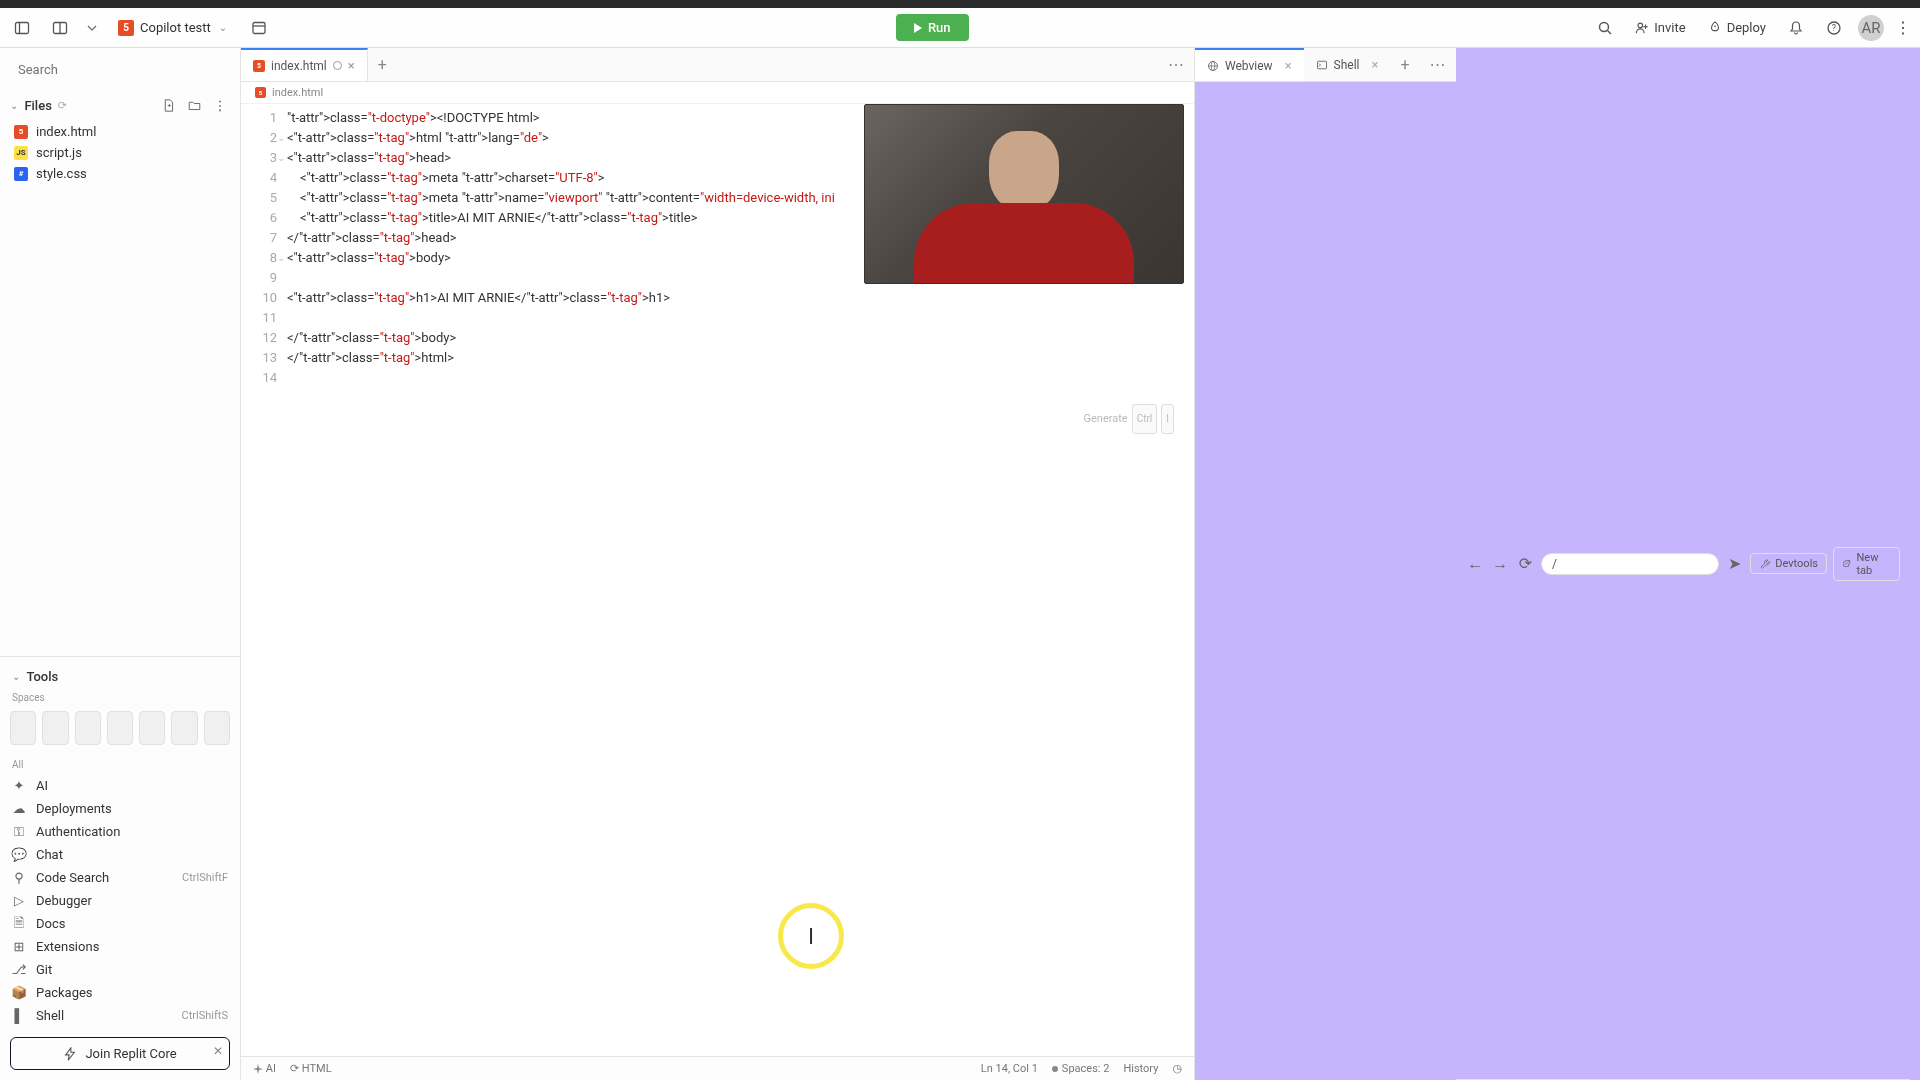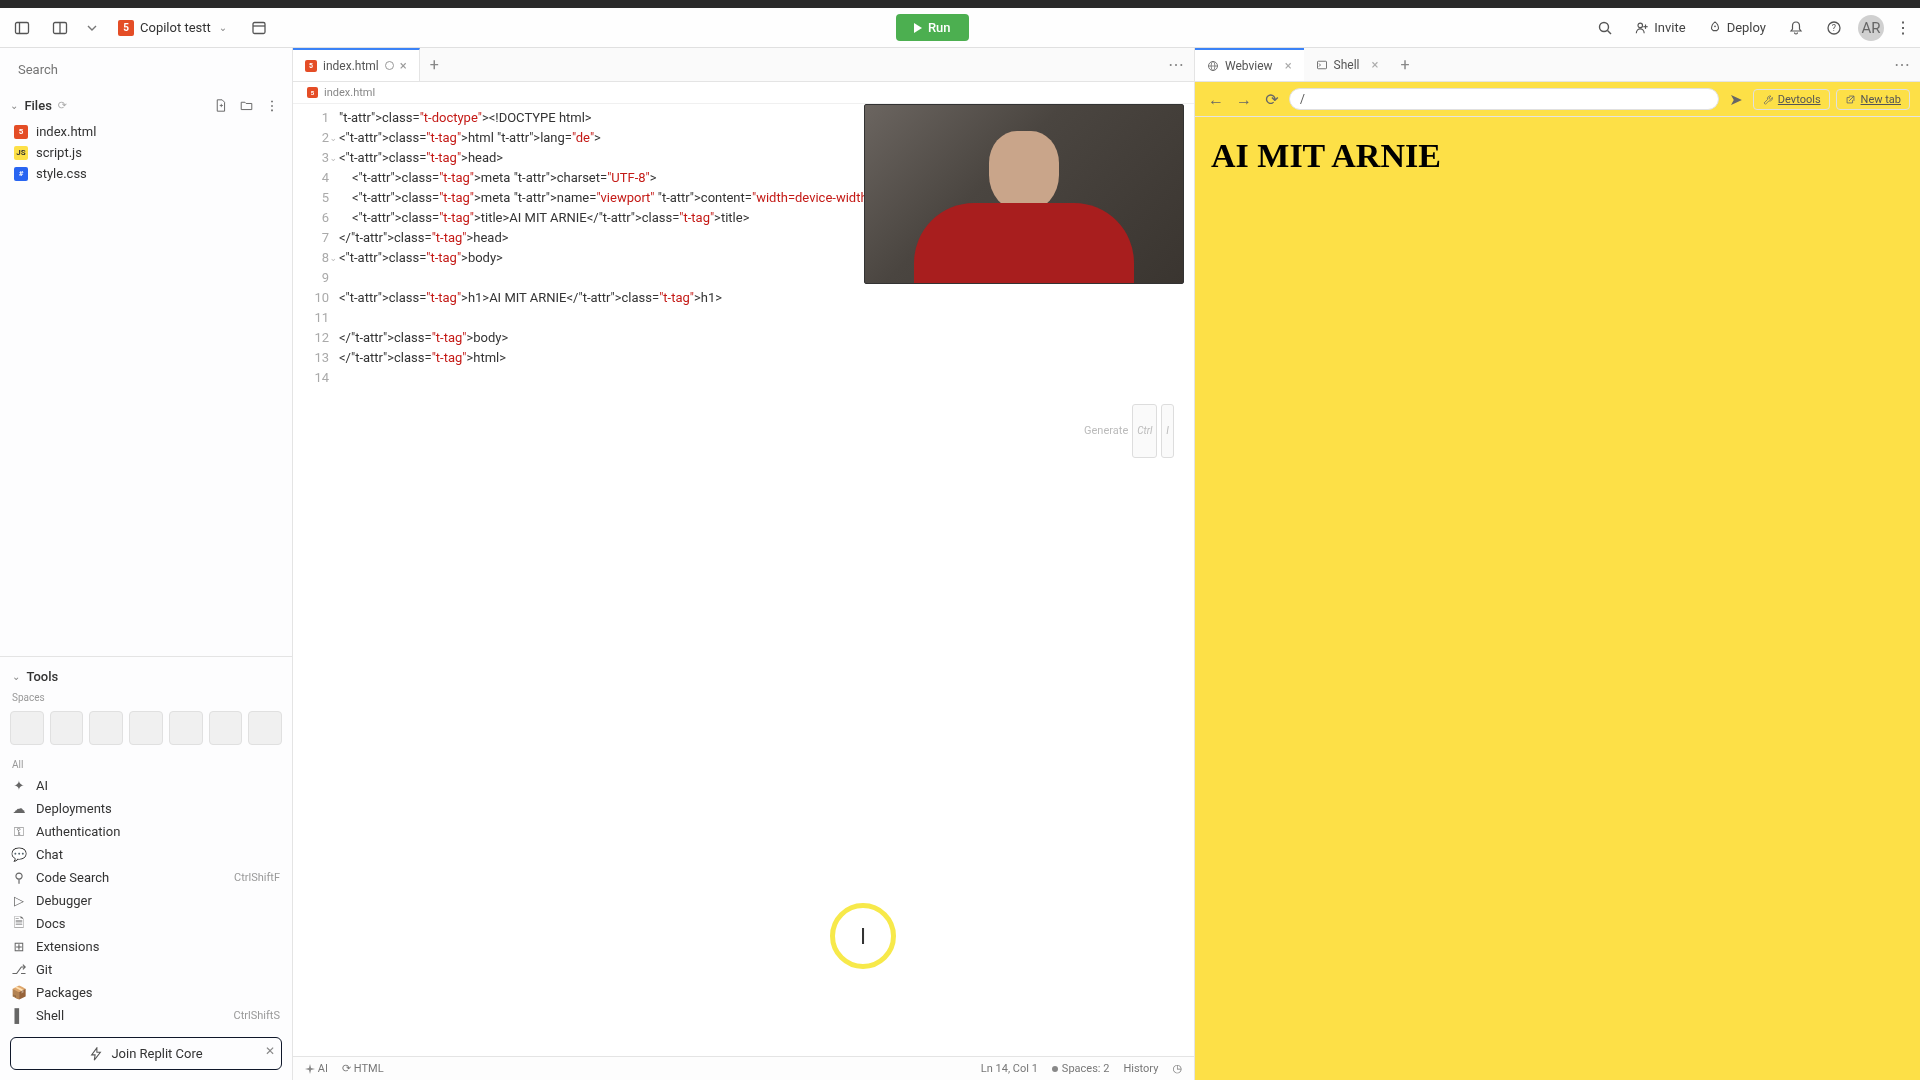--- a/index.html
+++ b/index.html
@@ -24,21 +24,21 @@
 .run-btn .tri { width: 0; height: 0; border-left: 8px solid #fff; border-top: 5px solid transparent; border-bottom: 5px solid transparent; }
 
 .header-right { display: flex; align-items: center; gap: 10px; }
 .hdr-action { display: flex; align-items: center; gap: 5px; font-size: 13px; color: #444; cursor: pointer; padding: 4px 6px; border-radius: 4px; }
 .avatar { width: 26px; height: 26px; border-radius: 50%; background: #d0d0d0; display: flex; align-items: center; justify-content: center; font-size: 15px; color: #666; }
 
 
 .main { flex: 1; display: flex; min-height: 0; }
 
 
-.sidebar { width: 293px; background: #fdfdfe; border-right: 1px solid #e4e4e4; display: flex; flex-direction: column; }
+.sidebar { width: 241px; background: #fdfdfe; border-right: 1px solid #e4e4e4; display: flex; flex-direction: column; }
 .search-box { padding: 8px 10px; }
 .search-box input { width: 100%; padding: 6px 8px; border: none; background: transparent; font-size: 13px; color: #333; outline: none; }
 .files-hdr { display: flex; align-items: center; padding: 4px 10px; gap: 6px; font-size: 13px; color: #333; font-weight: 500; }
 .files-hdr .spacer { flex: 1; }
 .files-list { padding: 2px 6px; }
 .file-row { display: flex; align-items: center; gap: 8px; padding: 3px 8px; font-size: 13px; color: #333; cursor: pointer; border-radius: 3px; }
 .fi { width: 14px; height: 14px; border-radius: 2px; display: flex; align-items: center; justify-content: center; font-size: 8px; color: #fff; font-weight: bold; }
 .fi.html { background: #e44d26; }
 .fi.js { background: #fde047; color: #333; }
 .fi.css { background: #2965f1; }
@@ -70,45 +70,45 @@
 
 .code-area { flex: 1; display: flex; font-family: "Consolas", "Monaco", monospace; font-size: 13px; line-height: 20px; position: relative; overflow: hidden; }
 .gutter { width: 46px; text-align: right; color: #aaa; padding: 4px 10px 4px 0; user-select: none; }
 .gutter .ln { height: 20px; position: relative; }
 .gutter .fold::after { content: "⌄"; position: absolute; right: -8px; top: 0; font-size: 9px; color: #bbb; }
 .code { flex: 1; padding: 4px 0; white-space: pre; color: #333; }
 .code .line { height: 20px; }
 .t-str { color: #c41a16; }
 
 .generate-hint { position: absolute; right: 20px; top: 300px; font-size: 11px; color: #bbb; display: flex; align-items: center; gap: 4px; }
-.kbd { border: 1px solid #ddd; border-radius: 3px; padding: 16px 4px; font-size: 10px; background: #fafafa; font-style: italic; }
+.kbd { border: 1px solid #ddd; border-radius: 3px; padding: 4px 4px; font-size: 10px; background: #fafafa; }
 
 .cursor-highlight { position: absolute; left: 537px; top: 855px; width: 66px; height: 66px; border: 5px solid #f7e94a; border-radius: 50%; display: flex; align-items: center; justify-content: center; font-family: serif; font-size: 22px; color: #333; pointer-events: none; }
 
 
 .webcam { position: absolute; right: 10px; top: 0; width: 320px; height: 180px; background: linear-gradient(135deg,#6b6560 0%, #4a4540 40%, #3a3530 100%); border: 1px solid #333; border-radius: 2px; overflow: hidden; }
 .webcam::before { content: ""; position: absolute; left: 50%; top: 26px; transform: translateX(-50%); width: 70px; height: 80px; background: #c9a58a; border-radius: 40% 40% 45% 45%; }
 .webcam::after { content: ""; position: absolute; left: 50%; bottom: 0; transform: translateX(-50%); width: 220px; height: 80px; background: #a81e1e; border-radius: 60px 60px 0 0; }
 
 
 .statusbar { height: 24px; border-top: 1px solid #e4e4e4; display: flex; align-items: center; padding: 0 12px; font-size: 11px; color: #777; gap: 14px; background: #fdfdfd; }
 .statusbar .spacer { flex: 1; }
 .status-dot { width: 6px; height: 6px; border-radius: 50%; background: #888; display: inline-block; margin-right: 4px; }
 
 
-.preview-col { width: 725px; display: flex; flex-direction: column; background: #fde047; }
+.preview-col { width: 725px; display: flex; background: #c4b5fd; }
 .ptabs { display: flex; align-items: center; height: 34px; border-bottom: 1px solid #e4e4e4; background: #fafafa; }
 .ptab { display: flex; align-items: center; gap: 6px; padding: 0 12px; height: 100%; font-size: 12px; color: #555; cursor: pointer; }
 .ptab.active { background: #fff; border-top: 2px solid #3b82f6; }
 .ptabs .more { margin-left: auto; padding: 0 10px; color: #888; }
 
 .addrbar { display: flex; align-items: center; gap: 6px; padding: 6px 10px; border-bottom: 1px solid #e4e4e4; }
 .nav-btn { width: 22px; height: 22px; display: flex; align-items: center; justify-content: center; color: #666; cursor: pointer; border-radius: 3px; }
 .addr-input { flex: 1; border: 1px solid #e0e0e0; border-radius: 14px; padding: 3px 10px; font-size: 12px; color: #555; background: #fff; }
-.pill-btn { display: flex; align-items: center; gap: 5px; border: 1px solid #e0e0e0; border-radius: 4px; padding: 3px 8px; font-size: 11px; color: #555; cursor: pointer; text-decoration: underline; }
+.pill-btn { display: flex; align-items: center; gap: 5px; border: 1px solid #e0e0e0; border-radius: 4px; padding: 3px 8px; font-size: 11px; color: #555; cursor: pointer; }
 
 .preview-body { flex: 1; padding: 20px 16px; overflow: auto; }
 .preview-body h1 { font-family: "Times New Roman", serif; font-size: 34px; font-weight: bold; color: #000; }
 
 svg { display: block; }
 </style>
 </head>
 <body>
 
 <div class="app">

